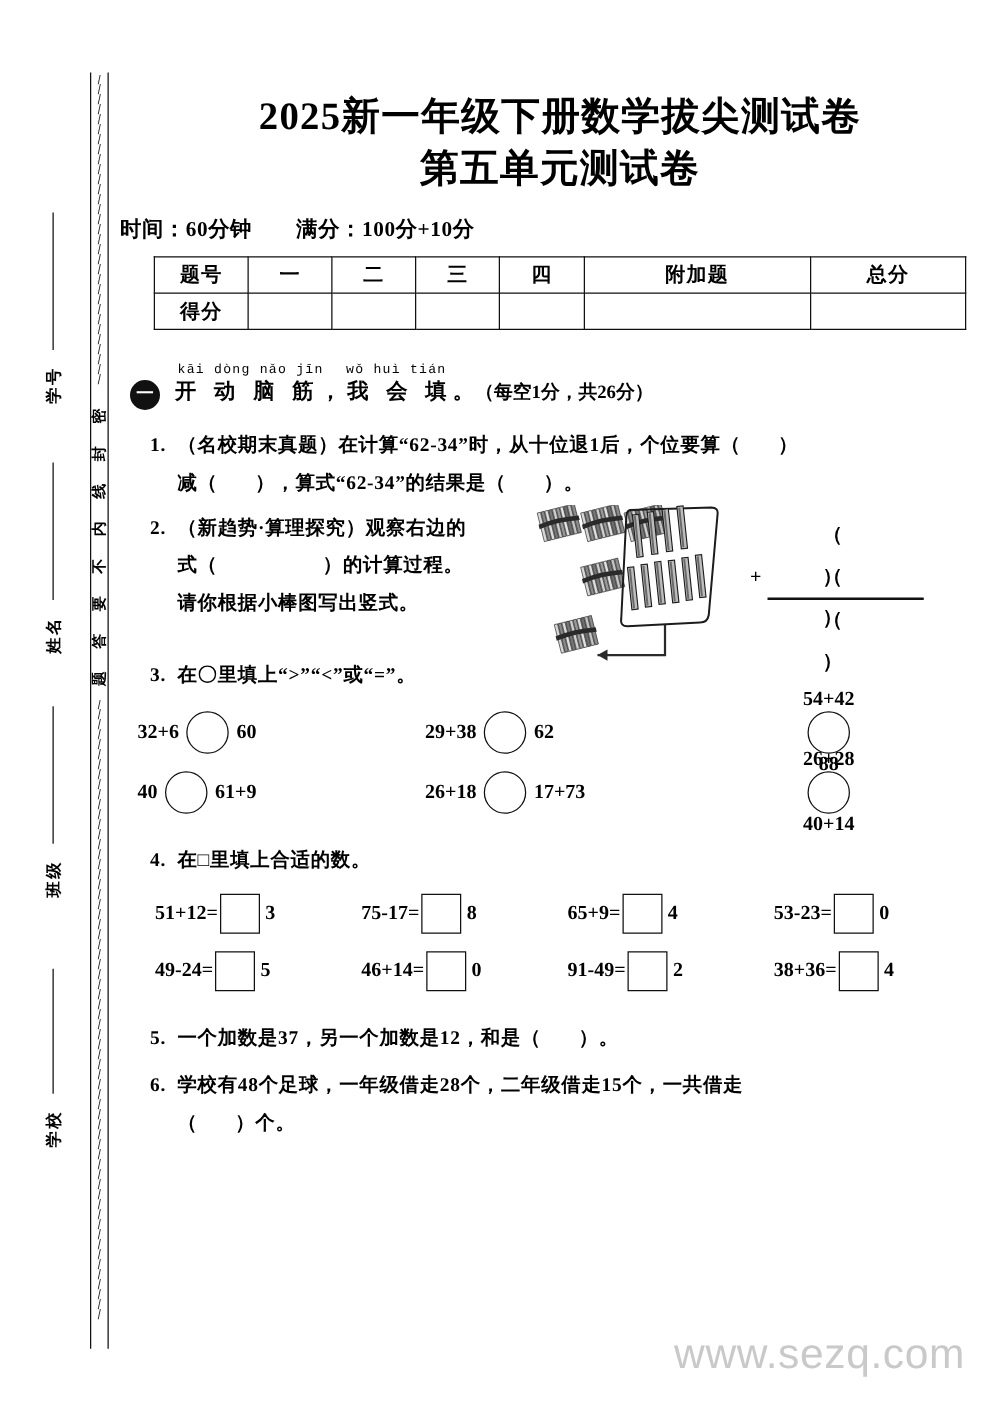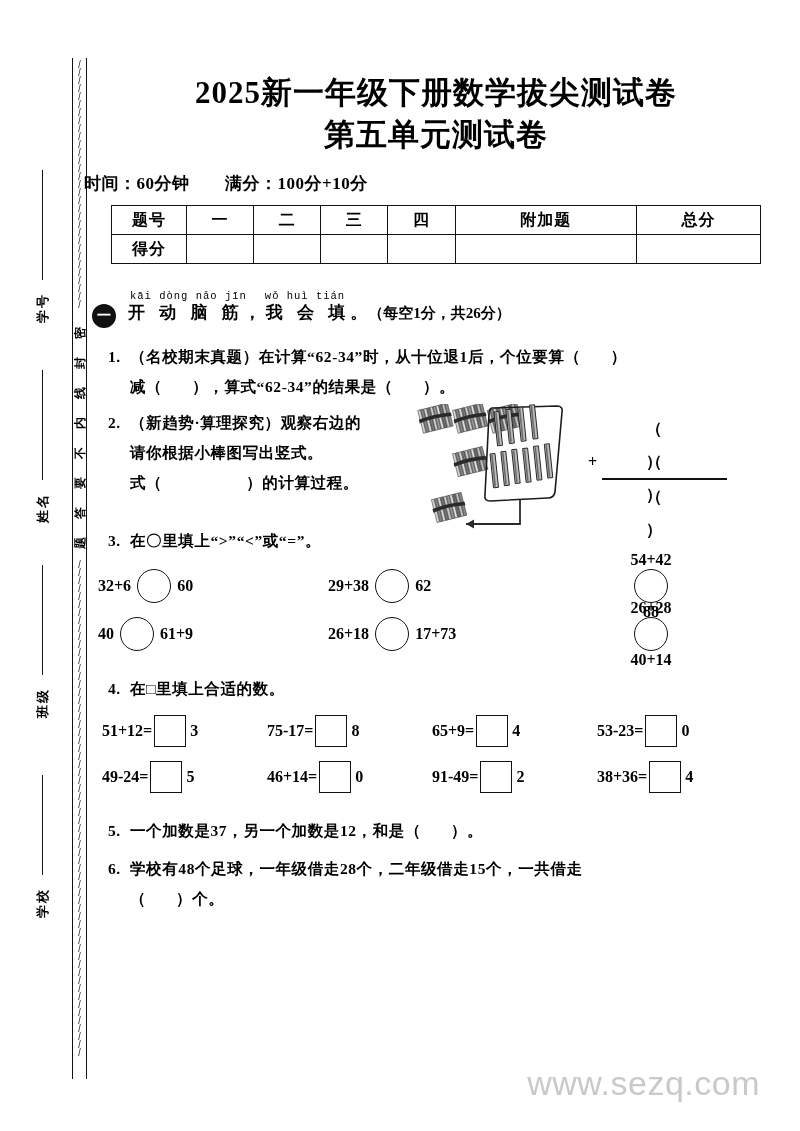--- a/index.html
+++ b/index.html
@@ -77,21 +77,21 @@
   .field .fline {
     position: absolute;
     left: 22px;
     width: 0;
     border-left: 1.3px solid #111;
   }
 
   
   .page {
     position: absolute;
-    left: 84px;
+    left: 96px;
     top: 0;
     width: 704px;
     height: 1131px;
   }
 
   .title-block { text-align: center; margin-top: 72px; }
   .title-main, .title-sub {
     font-family: "Liberation Serif", "DejaVu Serif", serif;
     font-weight: 700;
     font-size: 31px;
@@ -250,21 +250,21 @@
     width: 32px; height: 32px;
     border: 1.6px solid #111;
     border-radius: 50%;
     margin: 0 6px;
     flex: 0 0 auto;
   }
 
   
   .box-grid {
     margin-top: 4px;
-    margin-left: 18px;
+    margin-left: 28px;
     width: 660px;
   }
   .box-row { display: flex; height: 46px; align-items: center; }
   .box-cell {
     display: flex;
     align-items: center;
     font-size: 16px;
     font-weight: 700;
     font-family: "Liberation Serif", serif;
     width: 165px;
@@ -490,24 +490,24 @@
     </span>
     <span class="qtext indent">
       <span>减（</span><span class="blank-p"><span class="sp"></span></span><span>），算式“62-34”的结果是（</span><span class="blank-p"><span class="sp"></span></span><span>）。</span>
     </span>
   </div>
 
   <div class="q q2-wrap" style="margin-top:6px;">
     <span class="qnum">2.</span>
     <div class="q2-text">
       <span class="qtext indent">（新趋势·算理探究）观察右边的</span>
-      <span class="qtext indent">请你根据小棒图写出竖式。</span>
       <span class="qtext indent">
         <span>式（</span><span class="blank-p"><span class="spw"></span></span><span>）的计算过程。</span>
       </span>
+      <span class="qtext indent">请你根据小棒图写出竖式。</span>
     </div>
 
     <div class="sticks-area">
       <svg width="230" height="128" viewBox="0 0 230 128">
         <defs>
           <g id="bundle">
             <g transform="rotate(-14 20 20)">
               <rect x="4" y="2" width="4.2" height="38" fill="#d9d9d9" stroke="#222" stroke-width="0.8"></rect>
               <rect x="9" y="2" width="4.2" height="38" fill="#888" stroke="#222" stroke-width="0.8"></rect>
               <rect x="14" y="2" width="4.2" height="38" fill="#ddd" stroke="#222" stroke-width="0.8"></rect>

